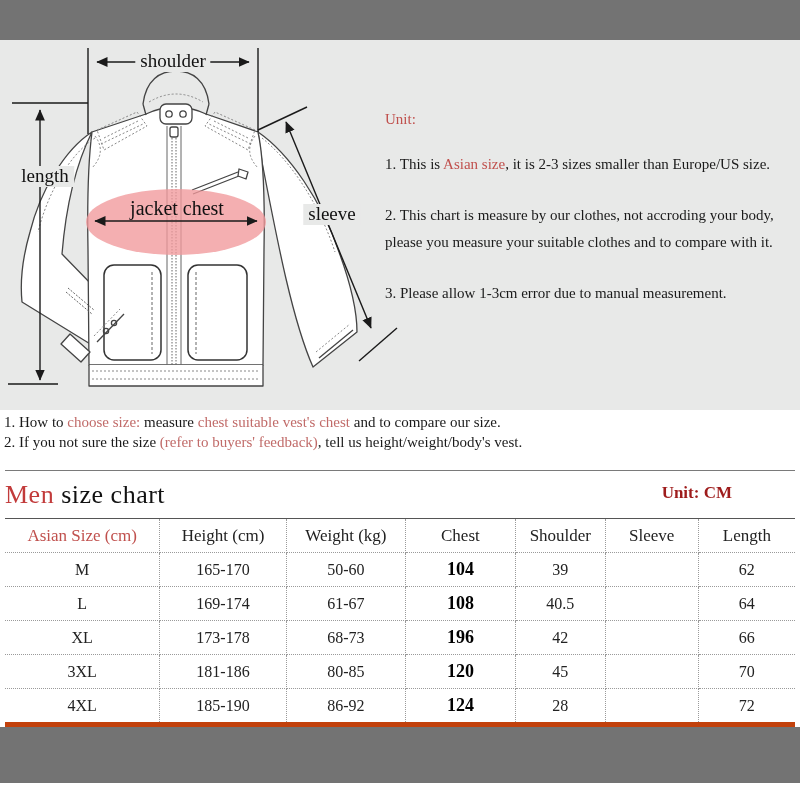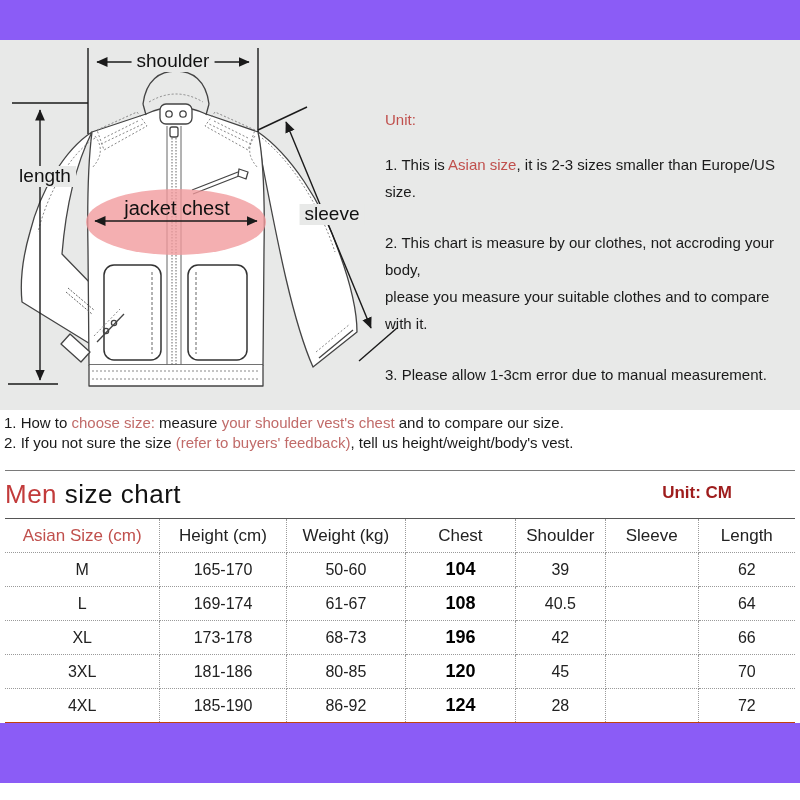--- a/index.html
+++ b/index.html
@@ -1,17 +1,17 @@
 <!DOCTYPE html>
 <html><head>
 <meta charset="utf-8">
 <style>
   html,body{margin:0;padding:0;background:#fff;}
-  .canvas{position:relative;width:800px;height:783px;background:#8b5cf6;
-          font-family:Liberation Sans, sans-serif;overflow:hidden;color:#1a1a1a;}
+  .canvas{position:relative;width:800px;height:783px;background:#737373;
+          font-family:Liberation Serif, serif;overflow:hidden;color:#1a1a1a;}
 
   
   .hero{position:absolute;left:0;top:40px;width:800px;height:370px;background:#e8e9e8;}
   .hero svg{position:absolute;left:0;top:0;}
   .diagram-label{position:absolute;transform:translateX(-50%);font-size:19px;color:#111;
                  white-space:nowrap;line-height:1.1;}
   .masked{background:#e8e9e8;padding:0 5px;}
   .lbl-shoulder{left:173px;top:11px;}
   .lbl-length{left:45px;top:126px;}
   .lbl-chest{left:177px;top:157px;font-size:20px;}
@@ -40,21 +40,21 @@
   .unit{position:absolute;right:63px;top:12px;font-size:17px;font-weight:bold;color:#9e1c1c;}
 
   table.size-table{width:790px;margin:0 5px;border-collapse:collapse;table-layout:fixed;}
   .size-table th,.size-table td{height:33px;padding:0;text-align:center;vertical-align:middle;
       border-bottom:1px dotted #9a9a9a;border-right:1px dotted #9a9a9a;
       font-weight:normal;font-size:16px;color:#222;background:#fff;}
   .size-table th{font-size:17px;}
   .size-table th:last-child,.size-table td:last-child{border-right:none;}
   .size-table th.first{color:#c0504d;}
   .size-table td.chest{font-weight:bold;font-size:18px;color:#000;}
-  .size-table tr.last td{border-bottom:1px solid #c2410c;}
+  .size-table tr.last td{border-bottom:5px solid #c2410c;}
 </style>
 </head>
 <body>
 
 <div class="canvas">
 
   <div class="hero">
     <svg width="400" height="370" viewBox="0 0 400 370">
       <defs>
         <marker id="ah" markerWidth="9" markerHeight="8" refX="7.5" refY="3.5" orient="auto-start-reverse">
@@ -135,21 +135,21 @@
       <p class="note-item"><span>1. This is </span><span class="red-note">Asian size</span><span>, it is 2-3 sizes smaller than Europe/US size.</span></p>
       <p class="note-item">
           <span class="note-line">2. This chart is measure by our clothes, not accroding your body,</span>
           <span class="note-line">please you measure your suitable clothes and to compare with it.</span>
         </p>
       <p class="note-item last">3. Please allow 1-3cm error due to manual measurement.</p>
     </div>
   </div>
 
   <div class="tips">
-    <div class="tip"><span>1. How to </span><span class="red-tip">choose size:</span><span> measure </span><span class="red-tip">your shoulder vest's chest</span><span> and to compare our size.</span></div>
+    <div class="tip"><span>1. How to </span><span class="red-tip">choose size:</span><span> measure </span><span class="red-tip">chest suitable vest's chest</span><span> and to compare our size.</span></div>
     <div class="tip"><span>2. If you not sure the size </span><span class="red-tip">(refer to buyers' feedback)</span><span>, tell us height/weight/body's vest.</span></div>
   </div>
 
   <div class="size-chart">
     <div class="title-bar">
       <div class="chart-title"><span class="men">Men</span><span> size chart</span></div>
       <div class="unit">Unit: CM</div>
     </div>
 
     <table class="size-table">

